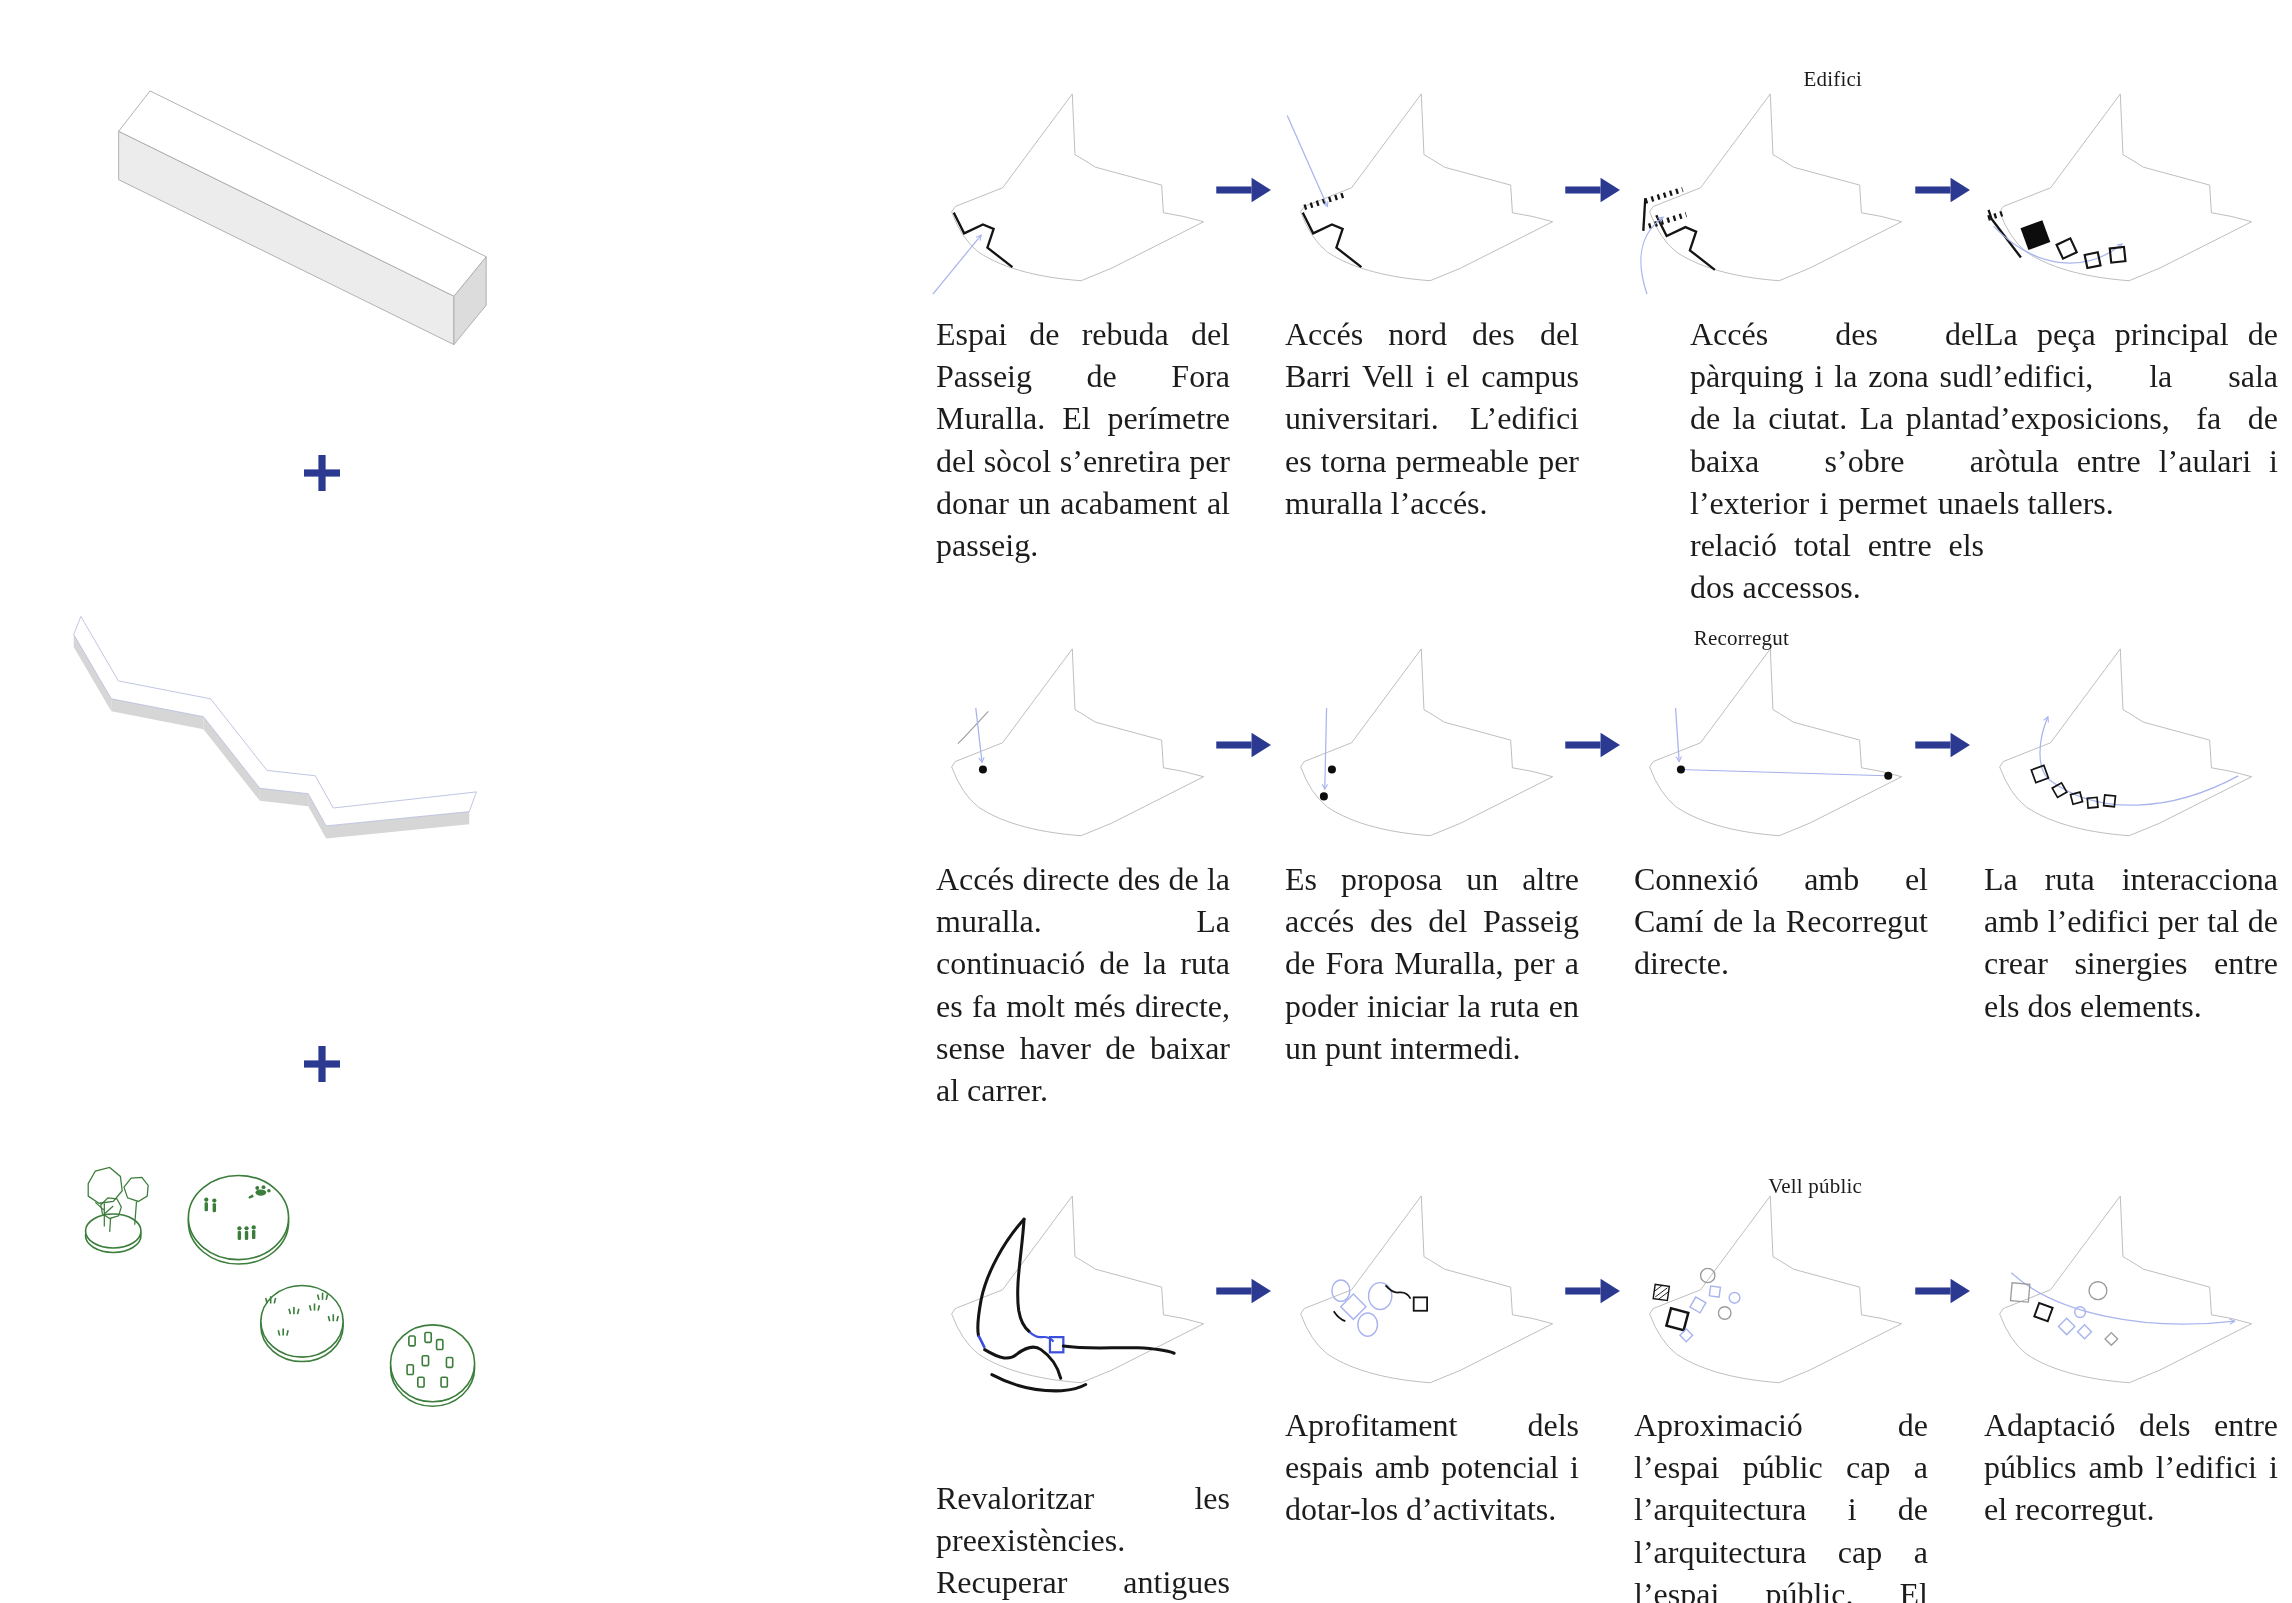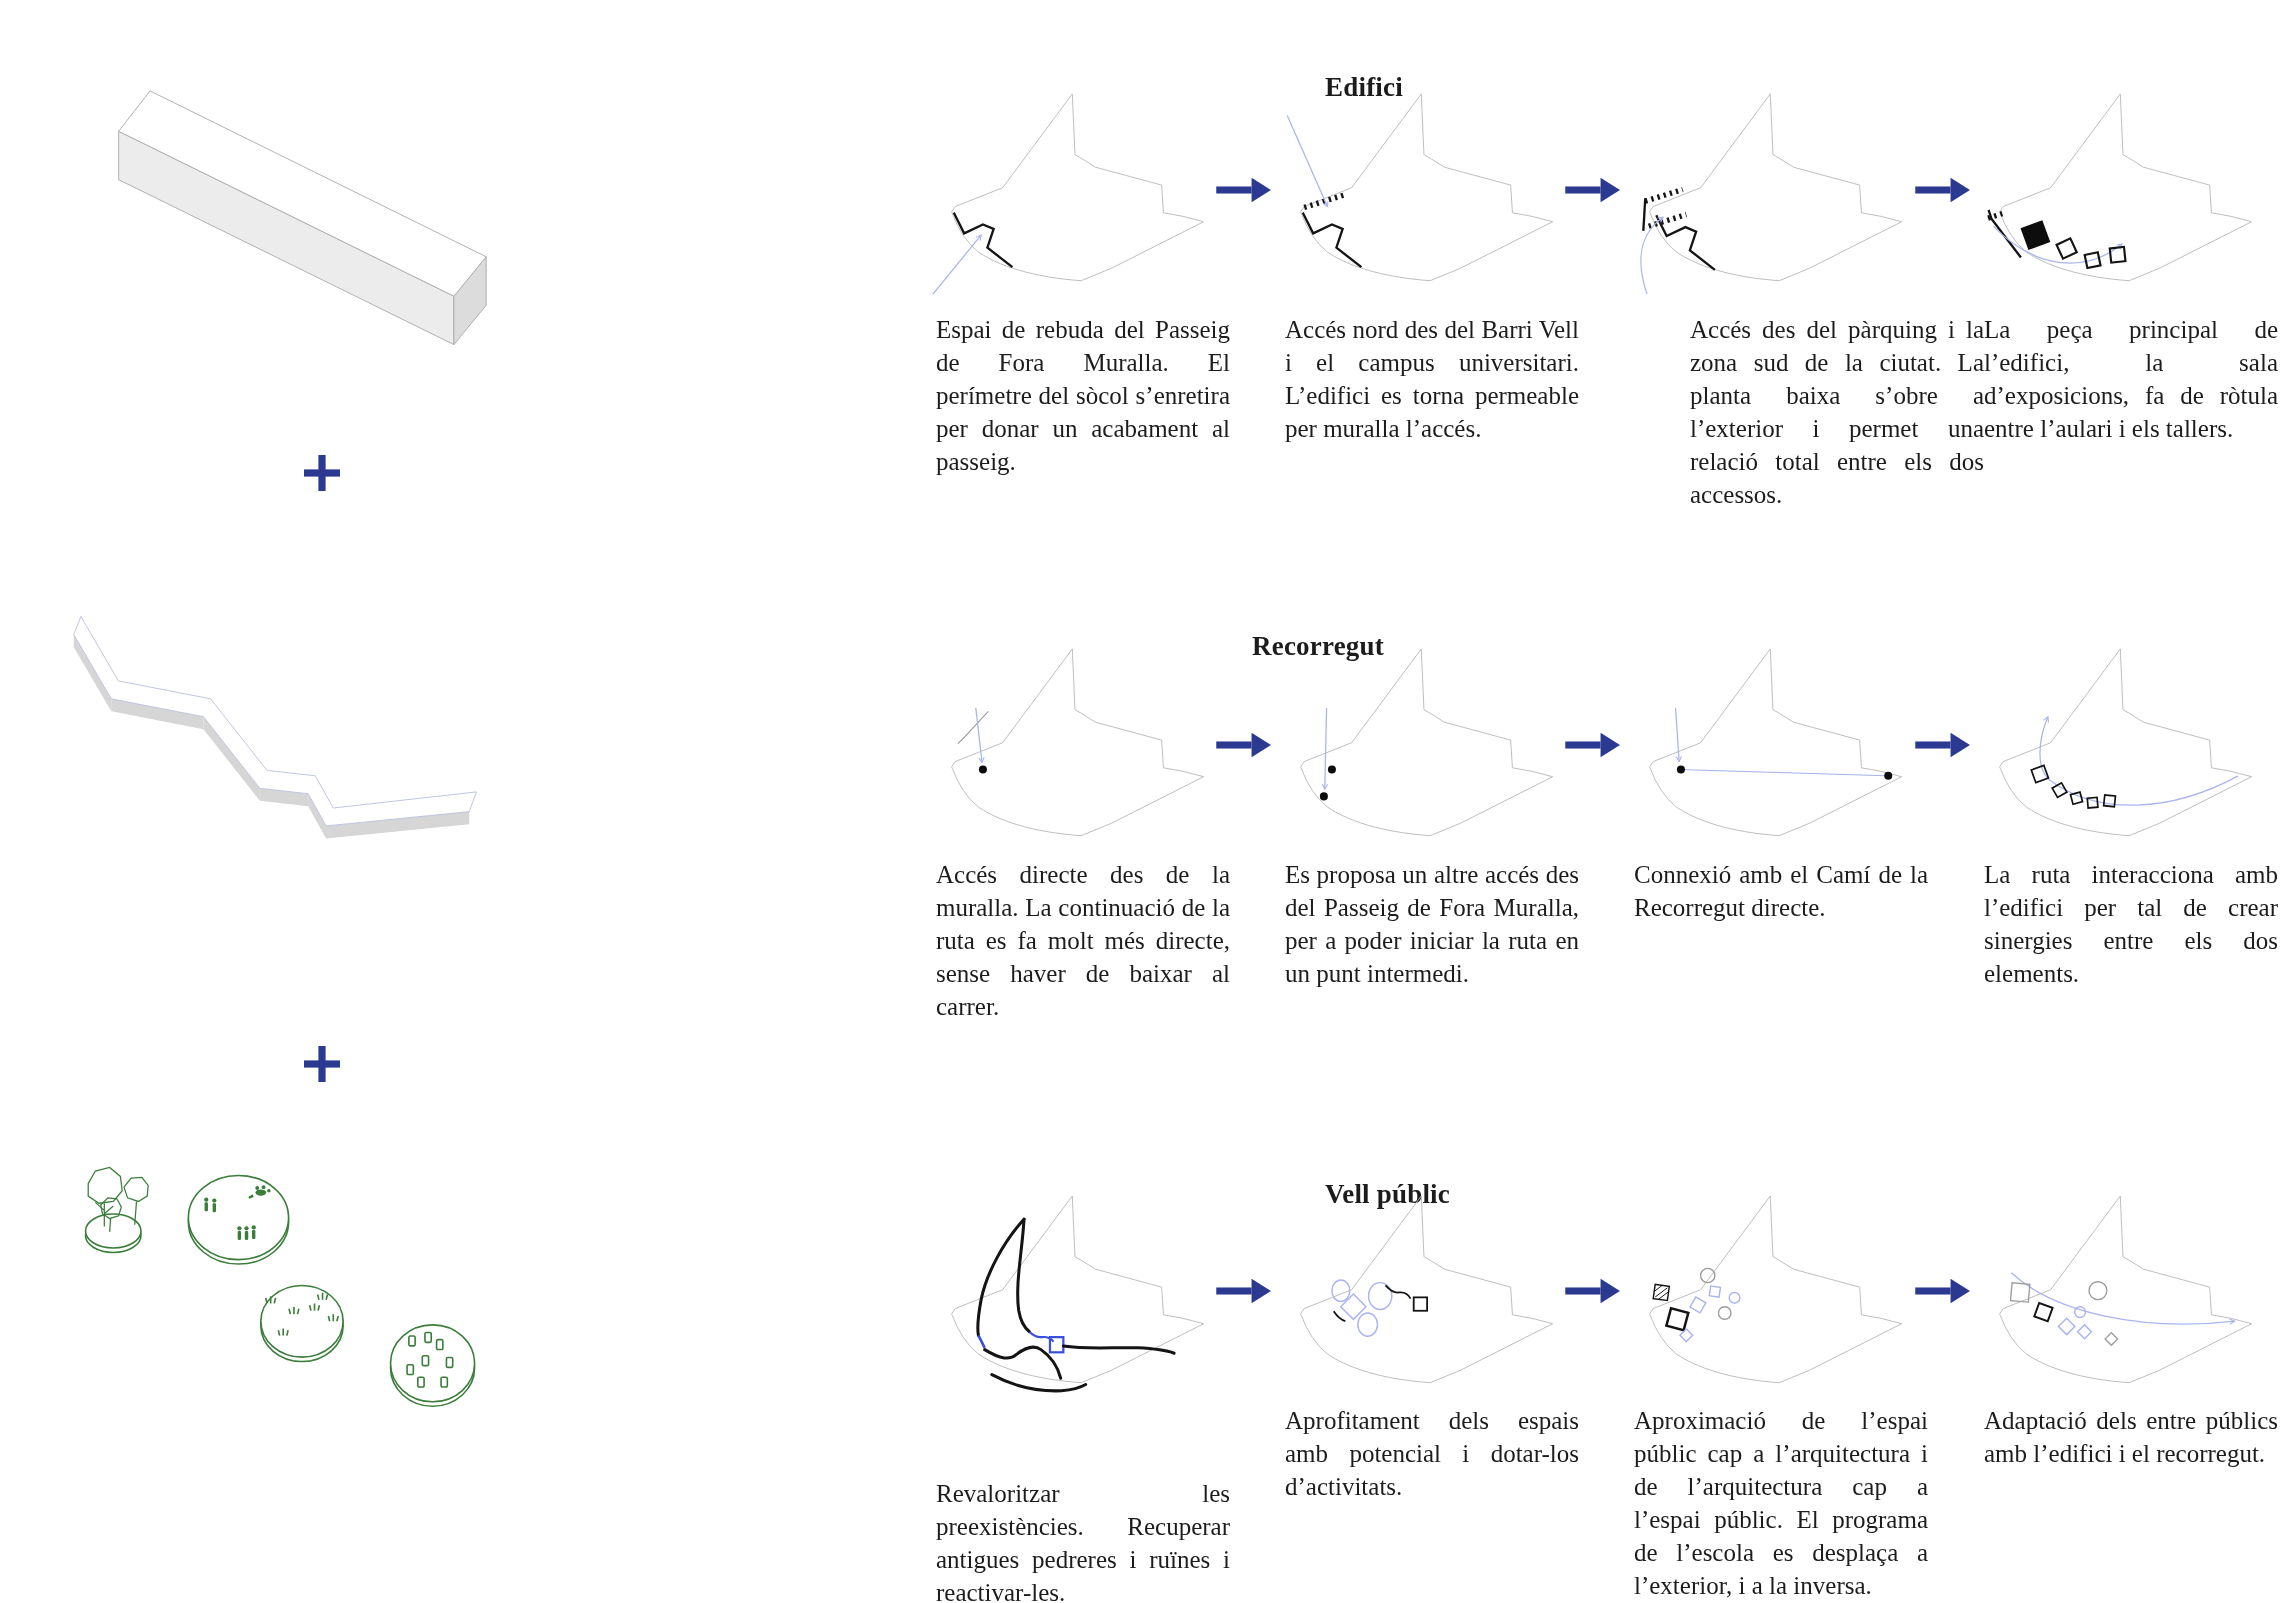--- a/index.html
+++ b/index.html
@@ -1,19 +1,19 @@
 <!DOCTYPE html>
 <html style="font-size:14.3px"><head>
 <meta charset="utf-8">
 <style>
   html,body{margin:0;padding:0;background:#fff;}
   body{width:2293px;height:1603px;position:relative;font-family:"Liberation Serif",serif;color:#1c1c1c;overflow:hidden;}
   .abs{position:absolute;}
-  .row-title{position:absolute;width:537px;text-align:left;font-weight:bold;font-size:27px;letter-spacing:0.2px;}
-  .caption{position:absolute;width:294px;font-size:25px;line-height:1.32;text-align:justify;font-family:Liberation Serif, serif;}
+  .row-title{position:absolute;width:537px;text-align:right;font-weight:normal;font-size:21px;letter-spacing:0.2px;}
+  .caption{position:absolute;width:294px;font-size:32px;line-height:1.32;text-align:justify;font-family:Liberation Serif, serif;}
   svg{overflow:visible;}
   
   .outline{fill:none;stroke:#b6b6b6;stroke-width:1;}
   .bldg{fill:none;stroke:#141414;stroke-width:2.6;stroke-linecap:square;stroke-linejoin:miter;}
   .hatch{stroke:#141414;stroke-width:6;stroke-dasharray:2.6 4.6;fill:none;}
   .pw{stroke:#a9b4ee;fill:none;stroke-width:1.4;}
   .pwln{stroke:#9aa6e8;fill:none;stroke-width:1;}
   .thick{stroke:#141414;stroke-width:3.4;fill:none;stroke-linecap:round;}
   .blue{stroke:#3a50dd;fill:none;}
   .sq{fill:none;stroke:#141414;}

